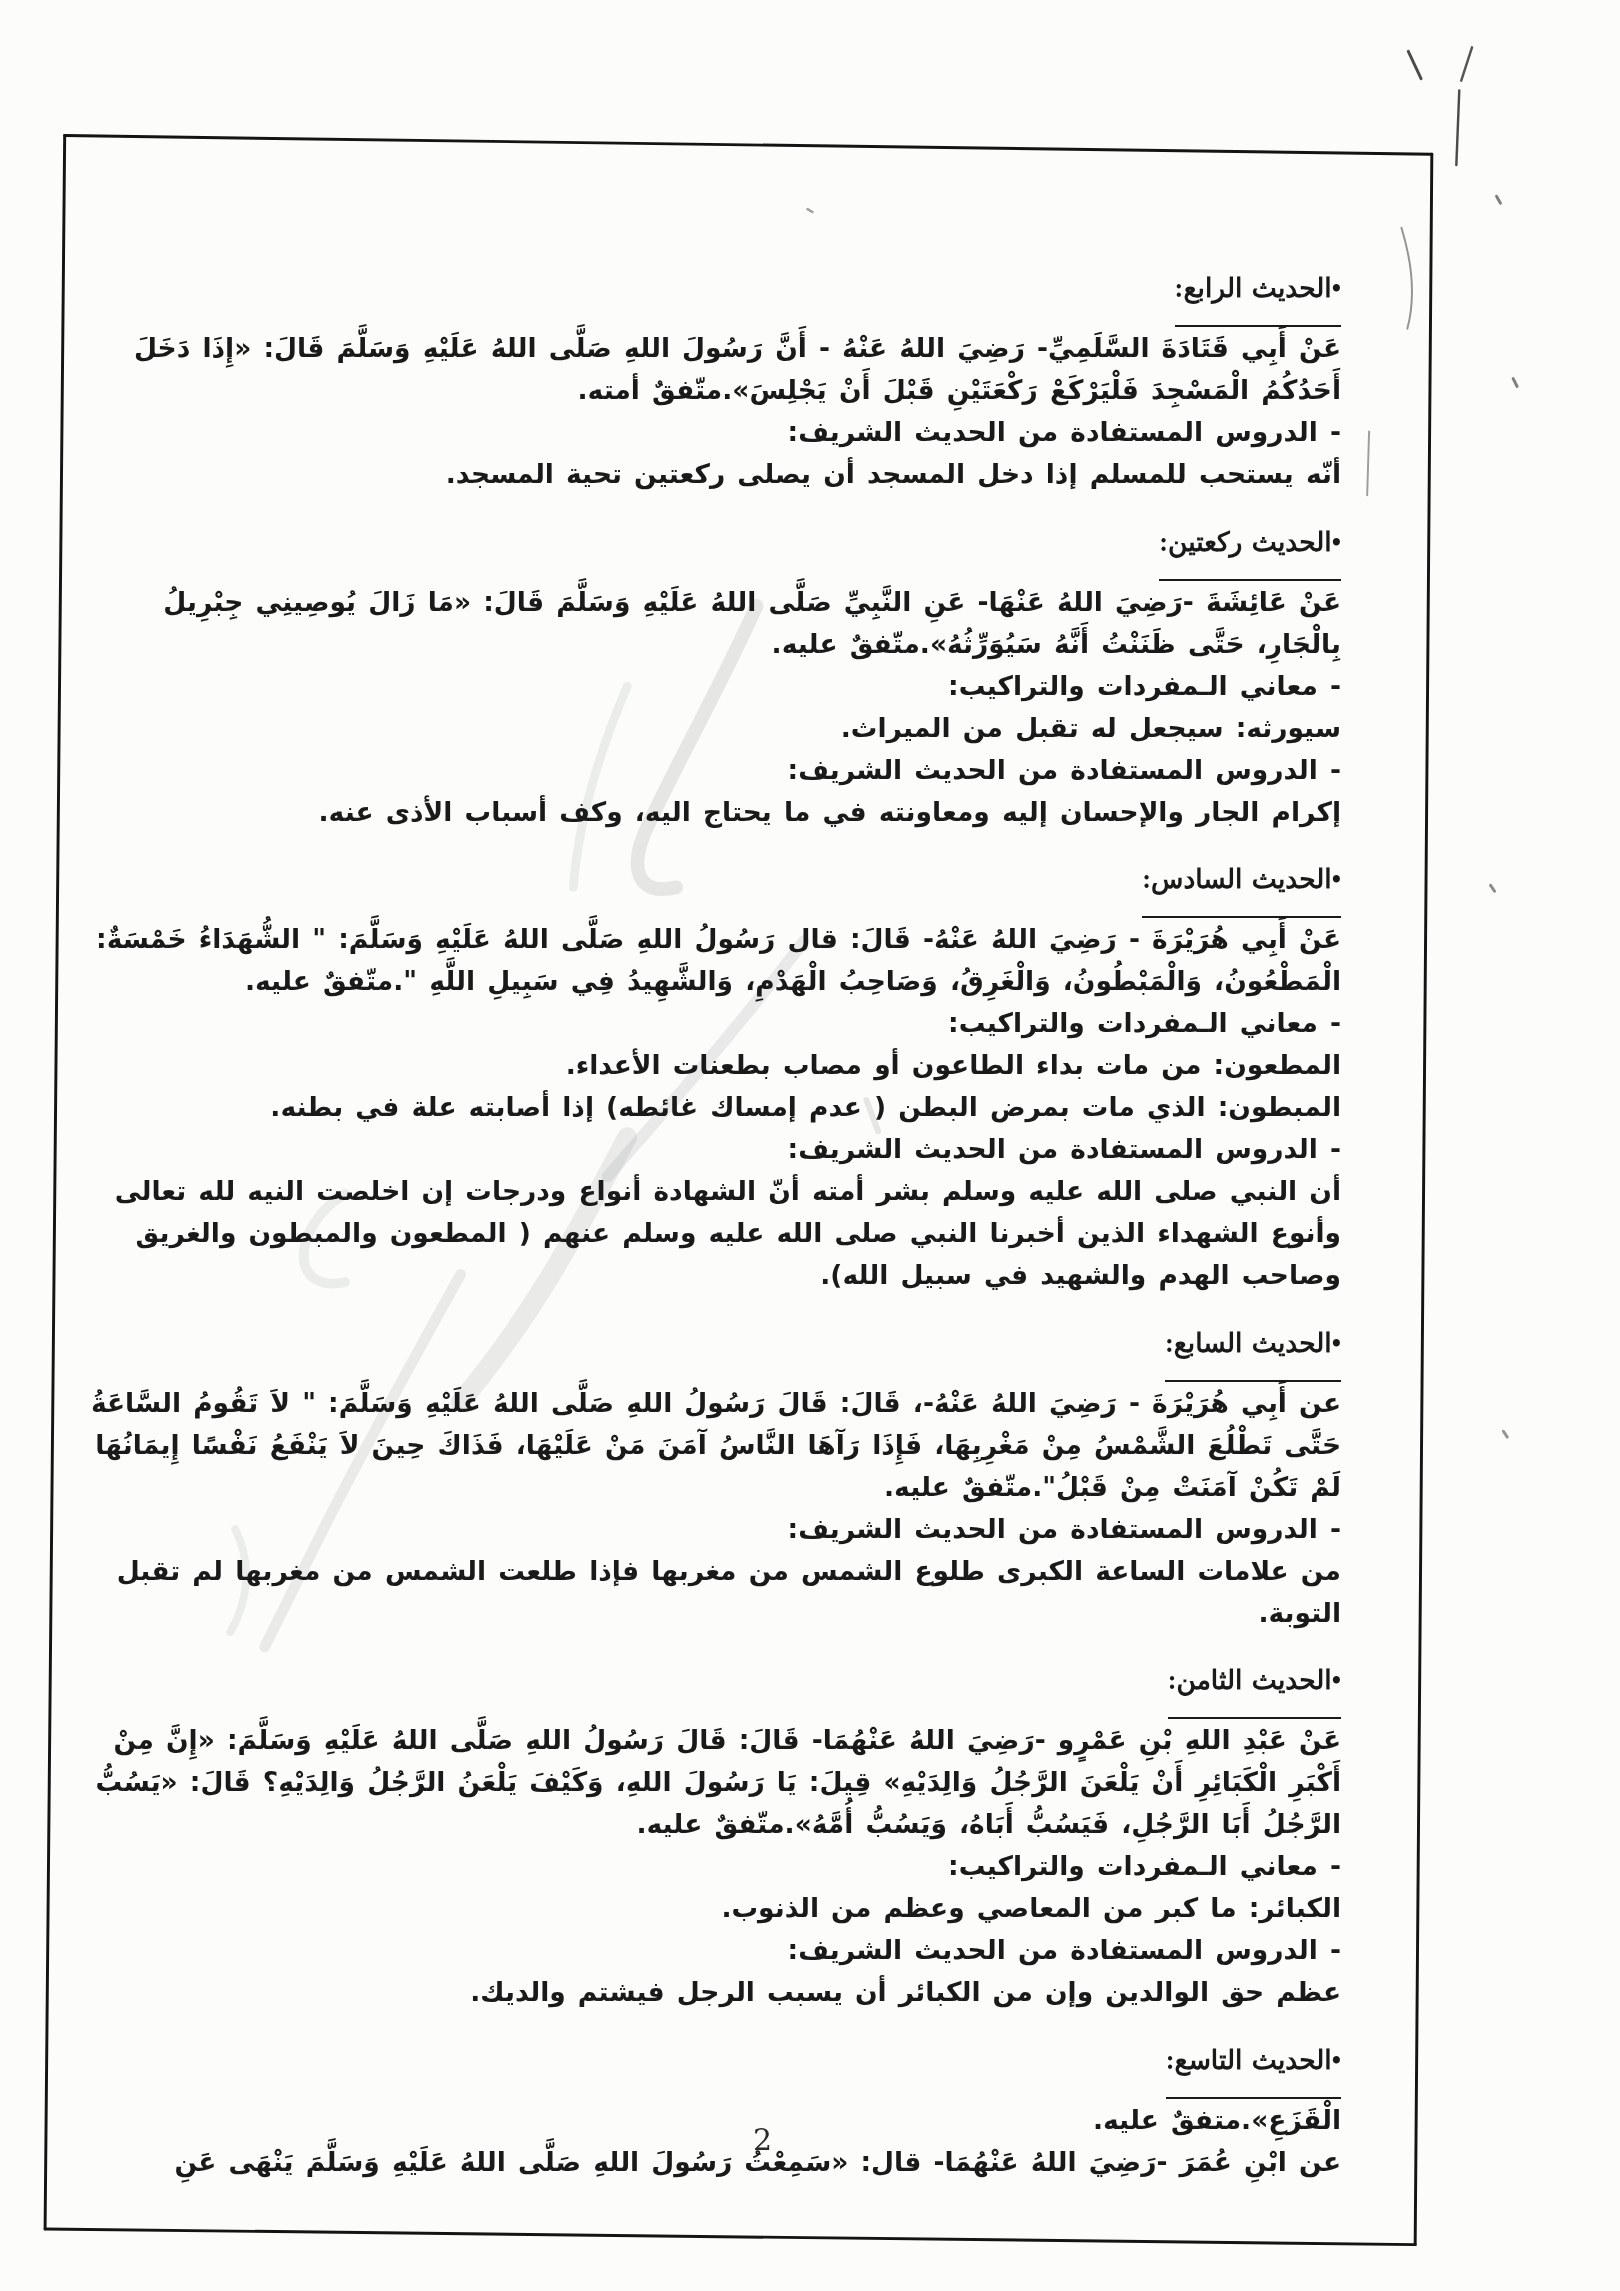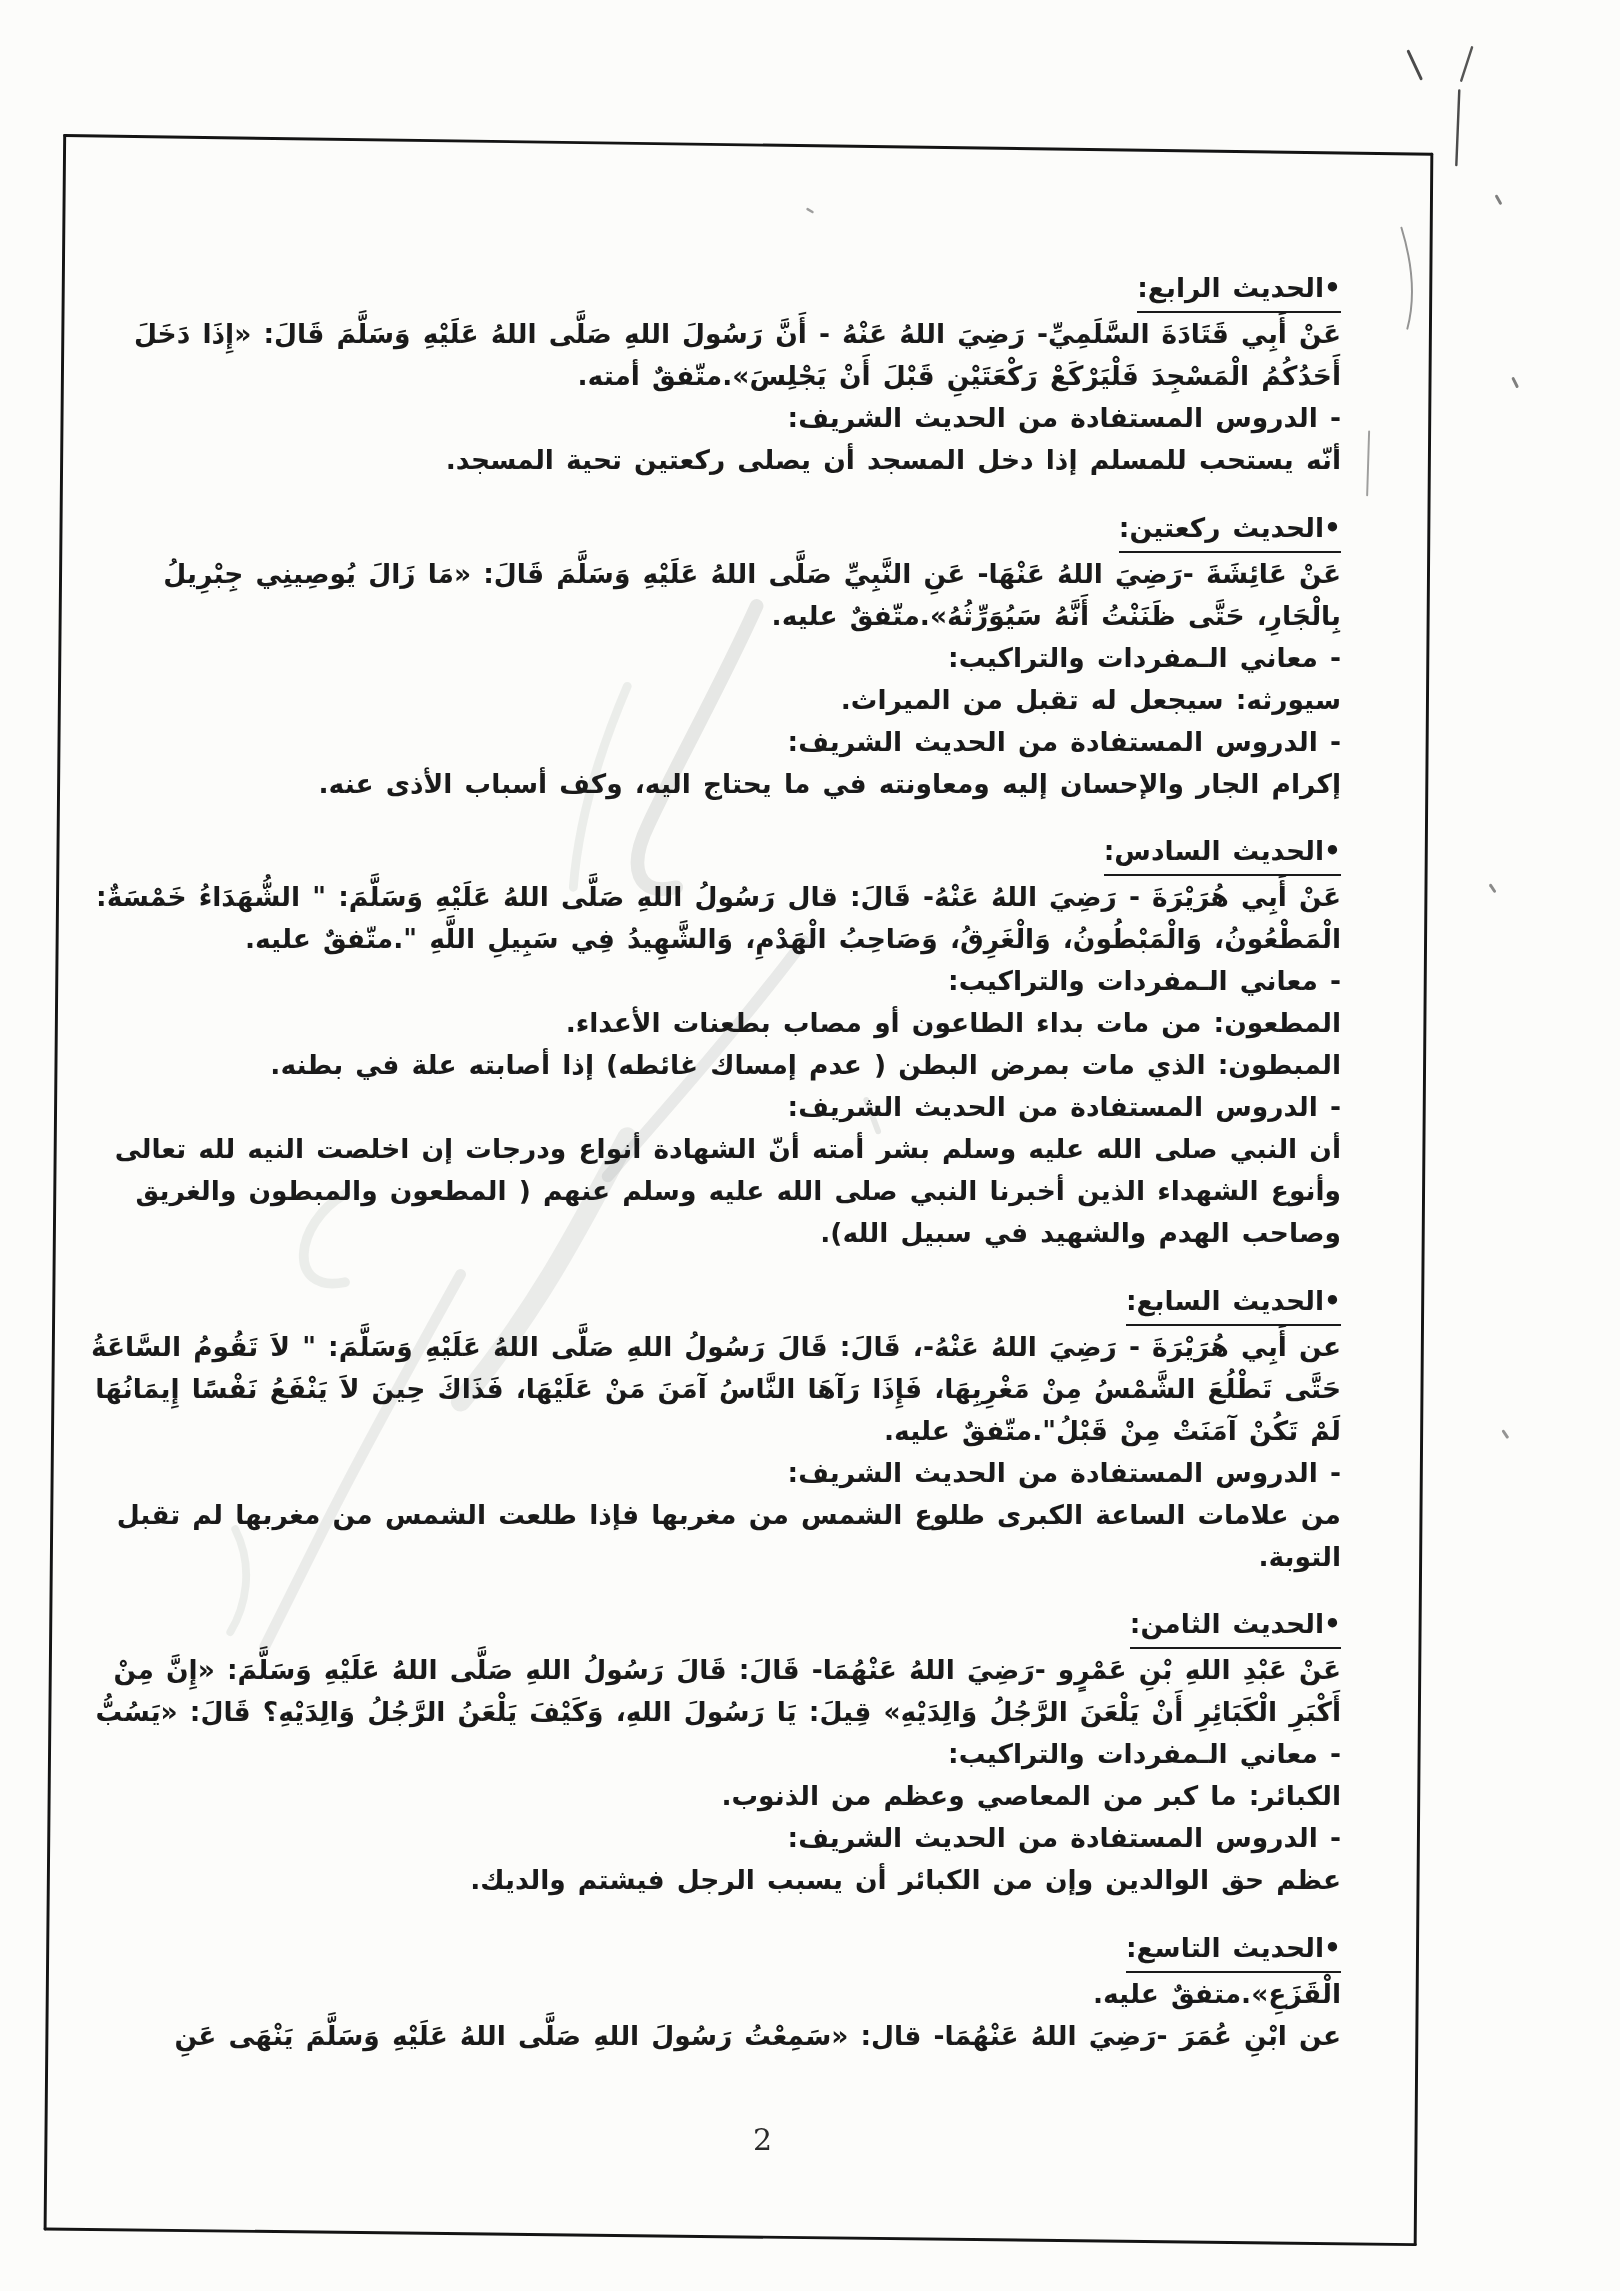--- a/index.html
+++ b/index.html
@@ -29,22 +29,23 @@
     color:var(--ink);
     font-family:"DejaVu Sans",sans-serif;
     font-weight:700;
     font-size:26.5px;line-height:42px;
     word-spacing:2.9px;
   }
   .hadith-section{margin:0 0 25.5px 0;}
   .hadith-heading{line-height:42px;white-space:nowrap;}
   .hadith-heading .hv{
     display:inline-block;
-    padding-bottom:2px;
+    padding-bottom:16px;
     border-bottom:2.9px solid var(--ink);
+    font-family:Liberation Serif, serif;
   }
   .text-line{line-height:42px;white-space:nowrap;}
   .u{
     text-decoration-thickness:2.5px;
     text-underline-offset:6.9px;
   }
   .page-number{
     position:absolute;top:2125px;left:184px;width:1157px;z-index:2;
     text-align:center;
     font-family:"DejaVu Serif",serif;
@@ -126,20 +127,21 @@
         <div class="text-line"><span>حَتَّى تَطْلُعَ الشَّمْسُ مِنْ مَغْرِبِهَا، فَإِذَا رَآهَا النَّاسُ آمَنَ مَنْ عَلَيْهَا، فَذَاكَ حِينَ لاَ يَنْفَعُ نَفْسًا إِيمَانُهَا</span></div>
         <div class="text-line"><span>لَمْ تَكُنْ آمَنَتْ مِنْ قَبْلُ".متّفقٌ عليه.</span></div>
         <div class="text-line"><span>- الدروس المستفادة من الحديث الشريف:</span></div>
         <div class="text-line"><span>من علامات الساعة الكبرى طلوع الشمس من مغربها فإذا طلعت الشمس من مغربها لم تقبل</span></div>
         <div class="text-line"><span>التوبة.</span></div>
       </section>
       <section class="hadith-section">
         <div class="hadith-heading"><span class="hv">•الحديث الثامن:</span></div>
         <div class="text-line"><span>عَنْ عَبْدِ اللهِ بْنِ عَمْرٍو -رَضِيَ اللهُ عَنْهُمَا- قَالَ: قَالَ رَسُولُ اللهِ صَلَّى اللهُ عَلَيْهِ وَسَلَّمَ: «إِنَّ مِنْ</span></div>
         <div class="text-line"><span>أَكْبَرِ </span><span class="u">الْكَبَائِرِ</span><span> أَنْ يَلْعَنَ الرَّجُلُ وَالِدَيْهِ» قِيلَ: يَا رَسُولَ اللهِ، وَكَيْفَ يَلْعَنُ الرَّجُلُ وَالِدَيْهِ؟ قَالَ: «يَسُبُّ</span></div>
+        <div class="text-line"><span>الرَّجُلُ أَبَا الرَّجُلِ، فَيَسُبُّ أَبَاهُ، وَيَسُبُّ أُمَّهُ».متّفقٌ عليه.</span></div>
         <div class="text-line"><span>- معاني الـمفردات والتراكيب:</span></div>
         <div class="text-line"><span>الكبائر: ما كبر من المعاصي وعظم من الذنوب.</span></div>
         <div class="text-line"><span>- الدروس المستفادة من الحديث الشريف:</span></div>
         <div class="text-line"><span>عظم حق الوالدين وإن من الكبائر أن يسبب الرجل فيشتم والديك.</span></div>
       </section>
       <section class="hadith-section">
         <div class="hadith-heading"><span class="hv">•الحديث التاسع:</span></div>
         <div class="text-line"><span class="u">الْقَزَعِ</span><span>».متفقٌ عليه.</span></div>
         <div class="text-line"><span>عن ابْنِ عُمَرَ -رَضِيَ اللهُ عَنْهُمَا- قال: «سَمِعْتُ رَسُولَ اللهِ صَلَّى اللهُ عَلَيْهِ وَسَلَّمَ يَنْهَى عَنِ</span></div>
       </section>

